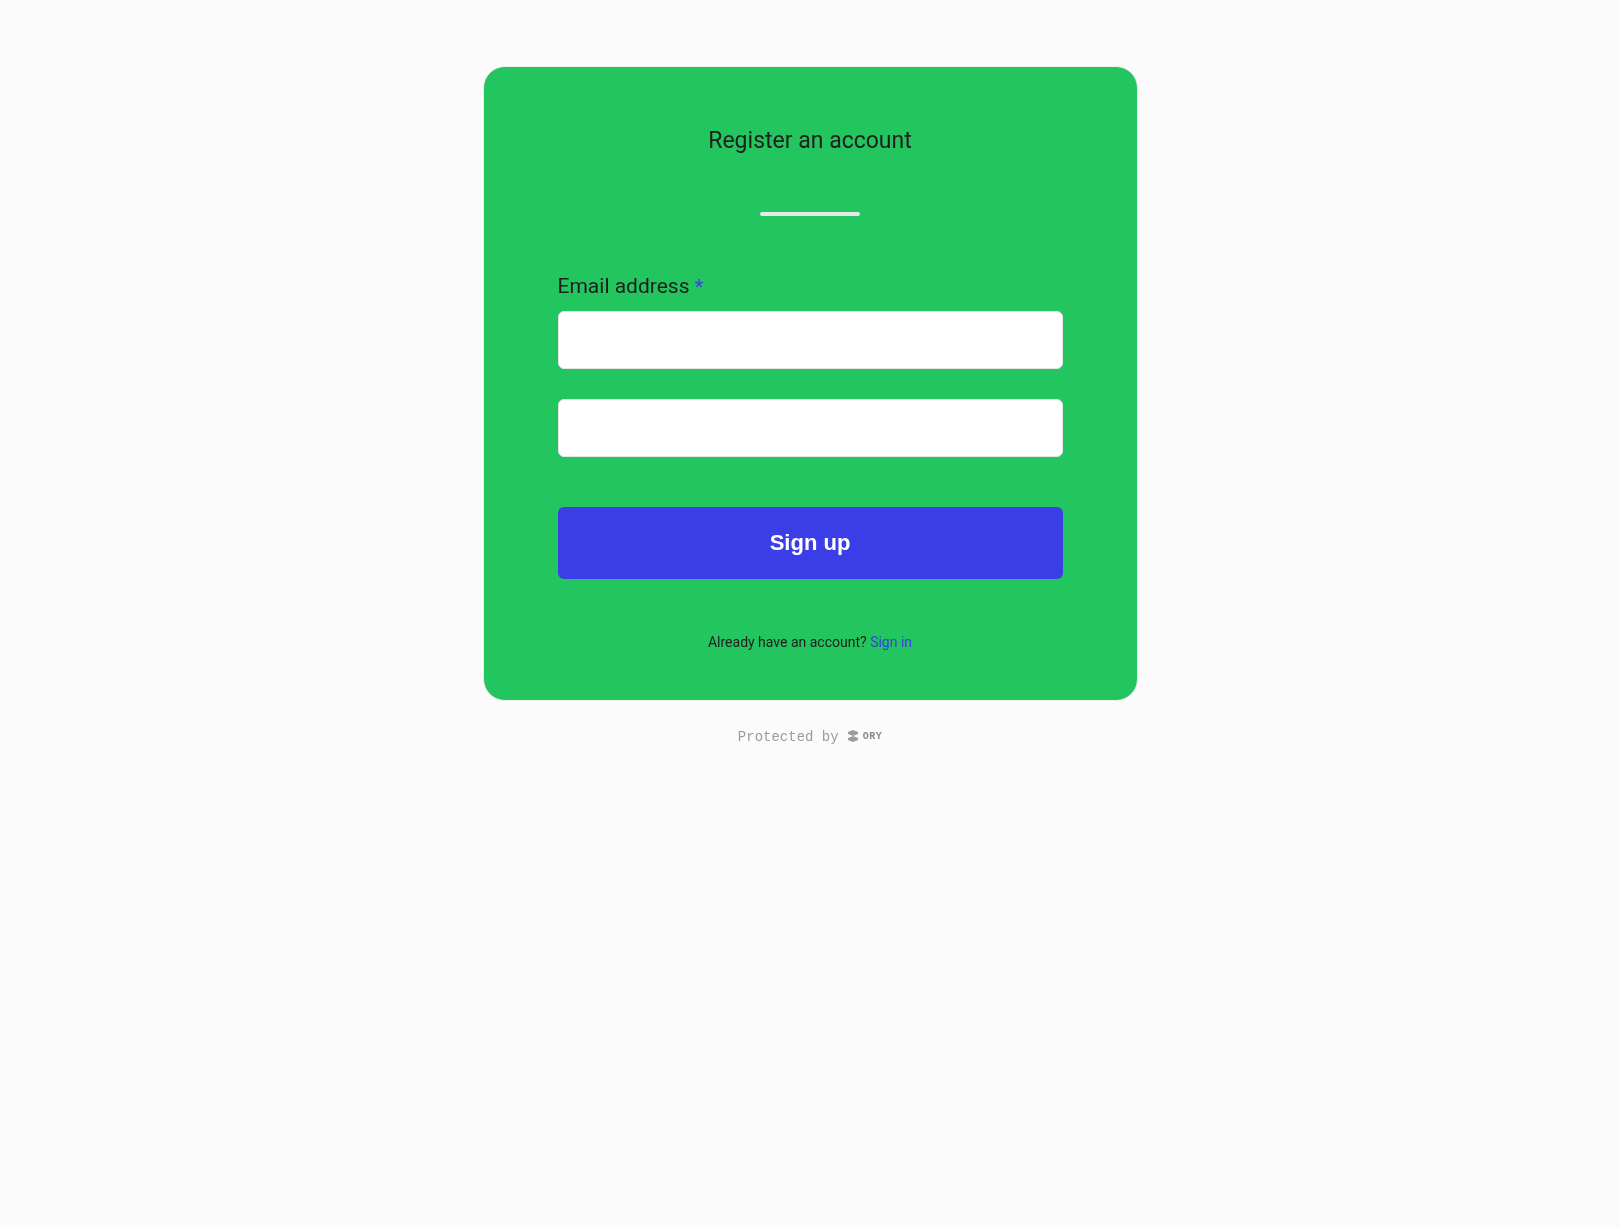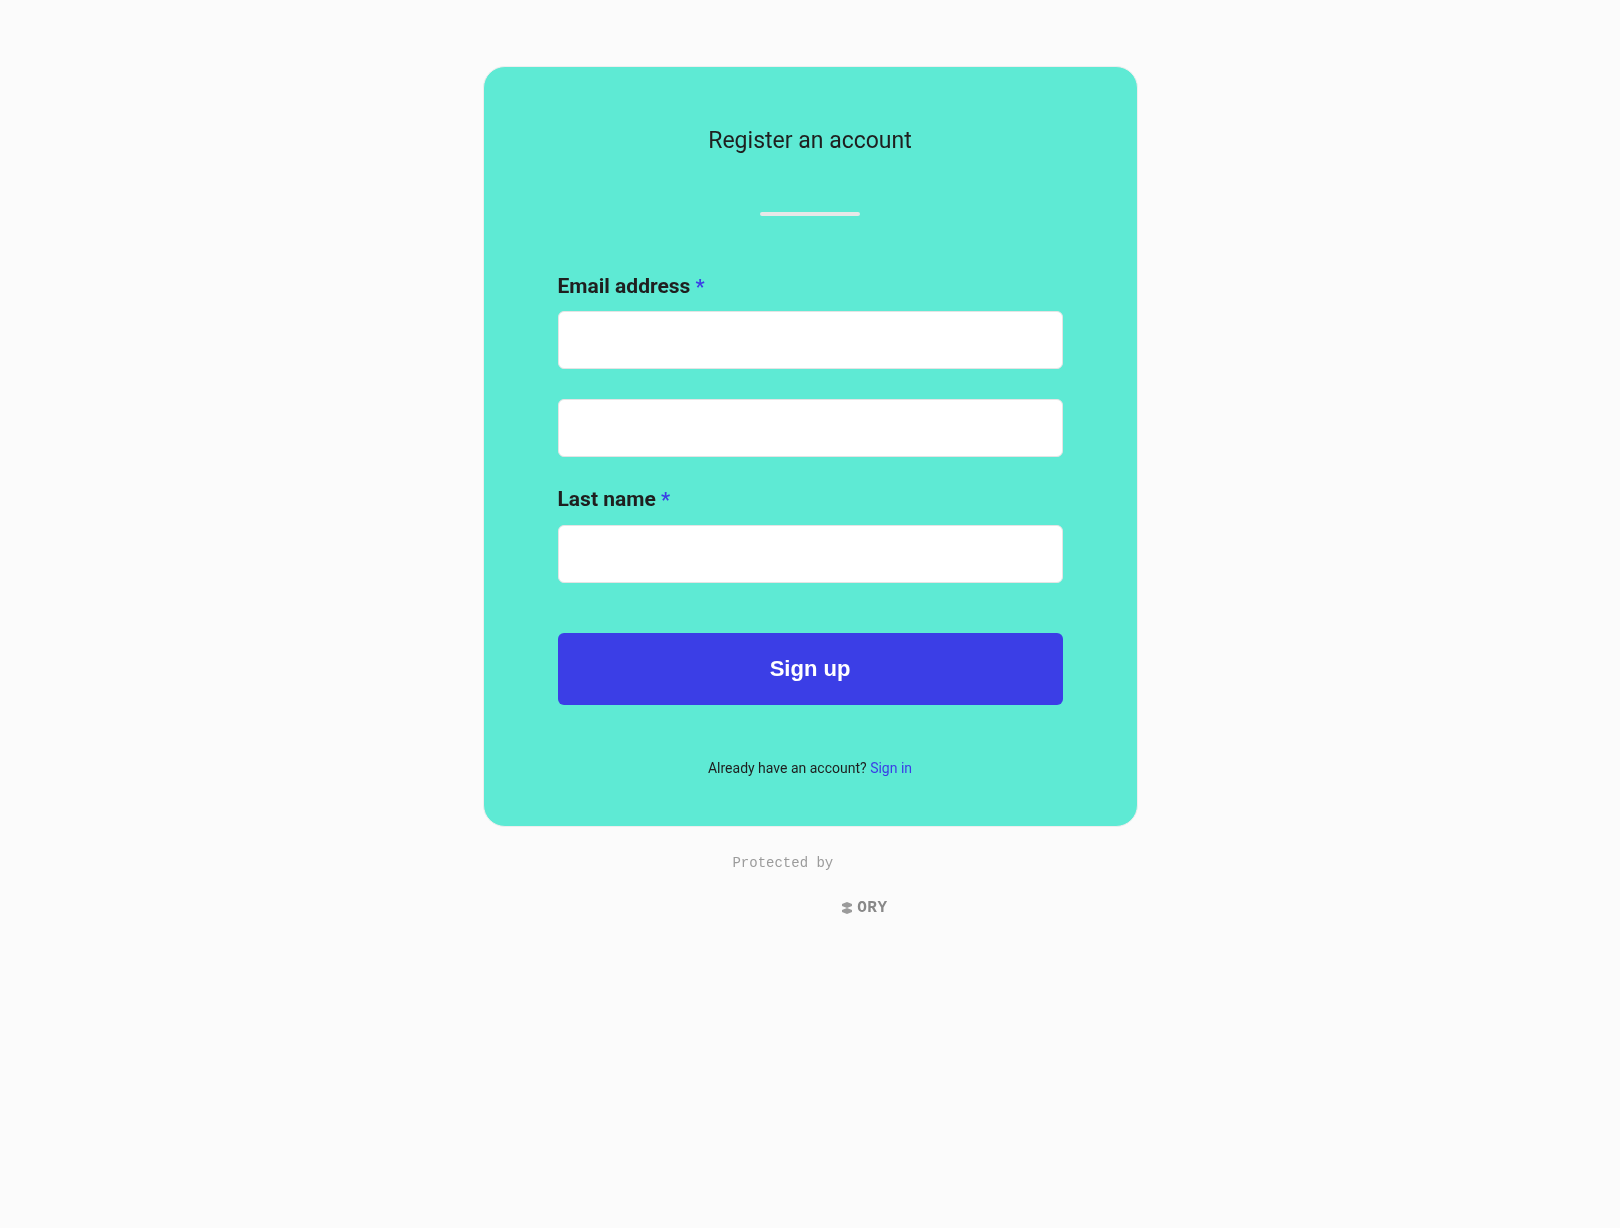--- a/index.html
+++ b/index.html
@@ -12,21 +12,21 @@
       background-color: #fbfbfb;
       width: 1620px;
       height: 1228px;
       display: flex;
       flex-direction: column;
       align-items: center;
       padding-top: 66px;
     }
     .card {
       width: 655px;
-      background: #5eead4;
+      background: #22c55e;
       border: 1px solid #eeeeee;
       border-radius: 22px;
       padding: 60px 74px 50px 74px;
     }
     .title {
       text-align: center;
       font-size: 23px;
       color: #1f1f1f;
       font-weight: 400;
       margin-bottom: 58px;
@@ -39,21 +39,21 @@
       border-radius: 2px;
     }
     .field {
       margin-bottom: 30px;
     }
     .label {
       font-size: 21px;
       color: #1f1f1f;
       display: block;
       margin-bottom: 12px;
-      font-weight: 700;
+      font-weight: 400;
     }
     .required {
       color: #3b3ee6;
       font-size: 20px;
       vertical-align: middle;
     }
     .input {
       width: 100%;
       height: 58px;
       border: 1px solid #e4e4e4;
@@ -93,24 +93,23 @@
       gap: 8px;
       color: #9b9b9b;
       font-size: 14px;
       font-family: Liberation Mono, monospace;
     }
     .ory-logo {
       display: flex;
       align-items: center;
       gap: 4px;
       font-weight: 700;
-      font-size: 16px;
+      font-size: 10px;
       color: #888888;
       letter-spacing: 0.5px;
-      margin-top: 44px;
     }
     .ory-icon {
       width: 12px;
       height: 14px;
       position: relative;
     }
   </style>
 </head>
 <body>
 
@@ -124,27 +123,20 @@
       <span class="required">*</span>
     </label>
     <input type="email" class="input" value="" style="">
   </div>
 
   <div class="field">
     <input type="password" class="input" value="" style="">
   </div>
 
 
-  <div class="field">
-    <label class="label">
-      <span>Last name</span>
-      <span class="required">*</span>
-    </label>
-    <input type="text" class="input" value="" style="">
-  </div>
 
   <button class="submit-btn">Sign up</button>
 
   <div class="footer-text">
     <span>Already have an account? </span><a class="signin-link">Sign in</a>
   </div>
 </div>
 
 <div class="protected">
   <span>Protected by</span>

